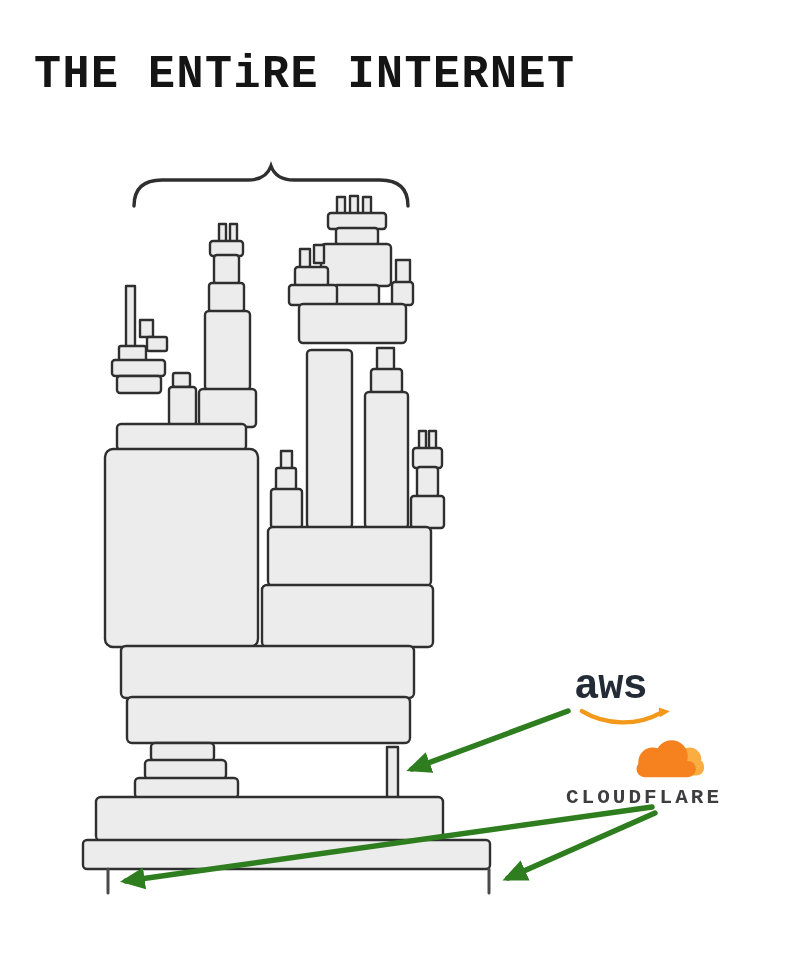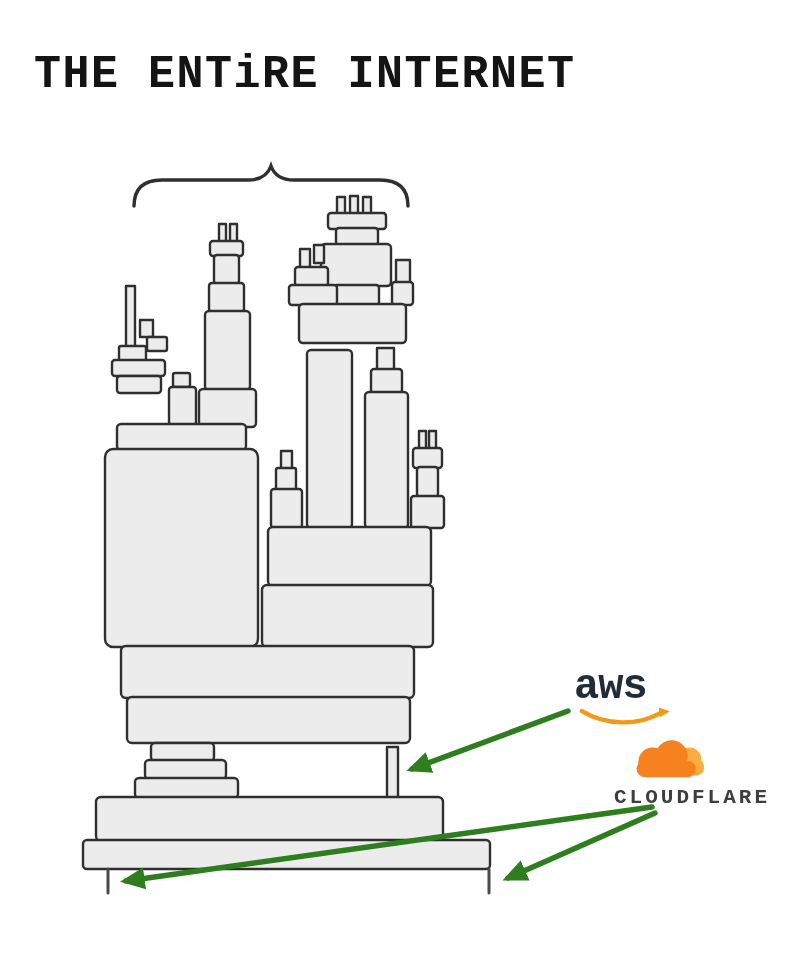--- a/index.html
+++ b/index.html
@@ -26,21 +26,21 @@
   .blk{fill:var(--block-fill);stroke:var(--ink);stroke-width:2.4;stroke-linejoin:round;}
   .ink-line{fill:none;stroke:var(--ink);stroke-width:3.4;stroke-linecap:round;}
   .leg{fill:none;stroke:#4a4a4a;stroke-width:3;stroke-linecap:round;}
   .arrow{fill:none;stroke:var(--arrow-green);stroke-width:5.5;stroke-linecap:round;}
   .arrowhead{fill:var(--arrow-green);}
   .aws-logo{position:absolute;left:566px;top:666px;width:100px;text-align:left;margin-left:8px;}
   .aws-text{display:block;font-size:42px;font-weight:700;color:#222b36;letter-spacing:-1px;line-height:1;}
   .aws-smile{display:block;margin:-2px auto 0;width:94px;height:24px;}
   .smile{fill:none;stroke:var(--aws-smile-orange);stroke-width:4.5;stroke-linecap:round;}
   .smile-tip{fill:var(--aws-smile-orange);}
-  .cf-logo{position:absolute;left:566px;top:734px;width:204px;text-align:right;}
+  .cf-logo{position:absolute;left:566px;top:734px;width:204px;text-align:left;}
   .cf-cloud{display:block;width:92px;height:54px;margin:0 auto -2px;}
   .cf-main{fill:var(--cloudflare-orange);}
   .cf-light{fill:var(--cloudflare-light-orange);}
   .cf-text{font-size:21px;font-weight:800;letter-spacing:3px;color:#3e3e40;white-space:nowrap;}
 </style>
 </head>
 <body>
 
 <div class="canvas">
 

